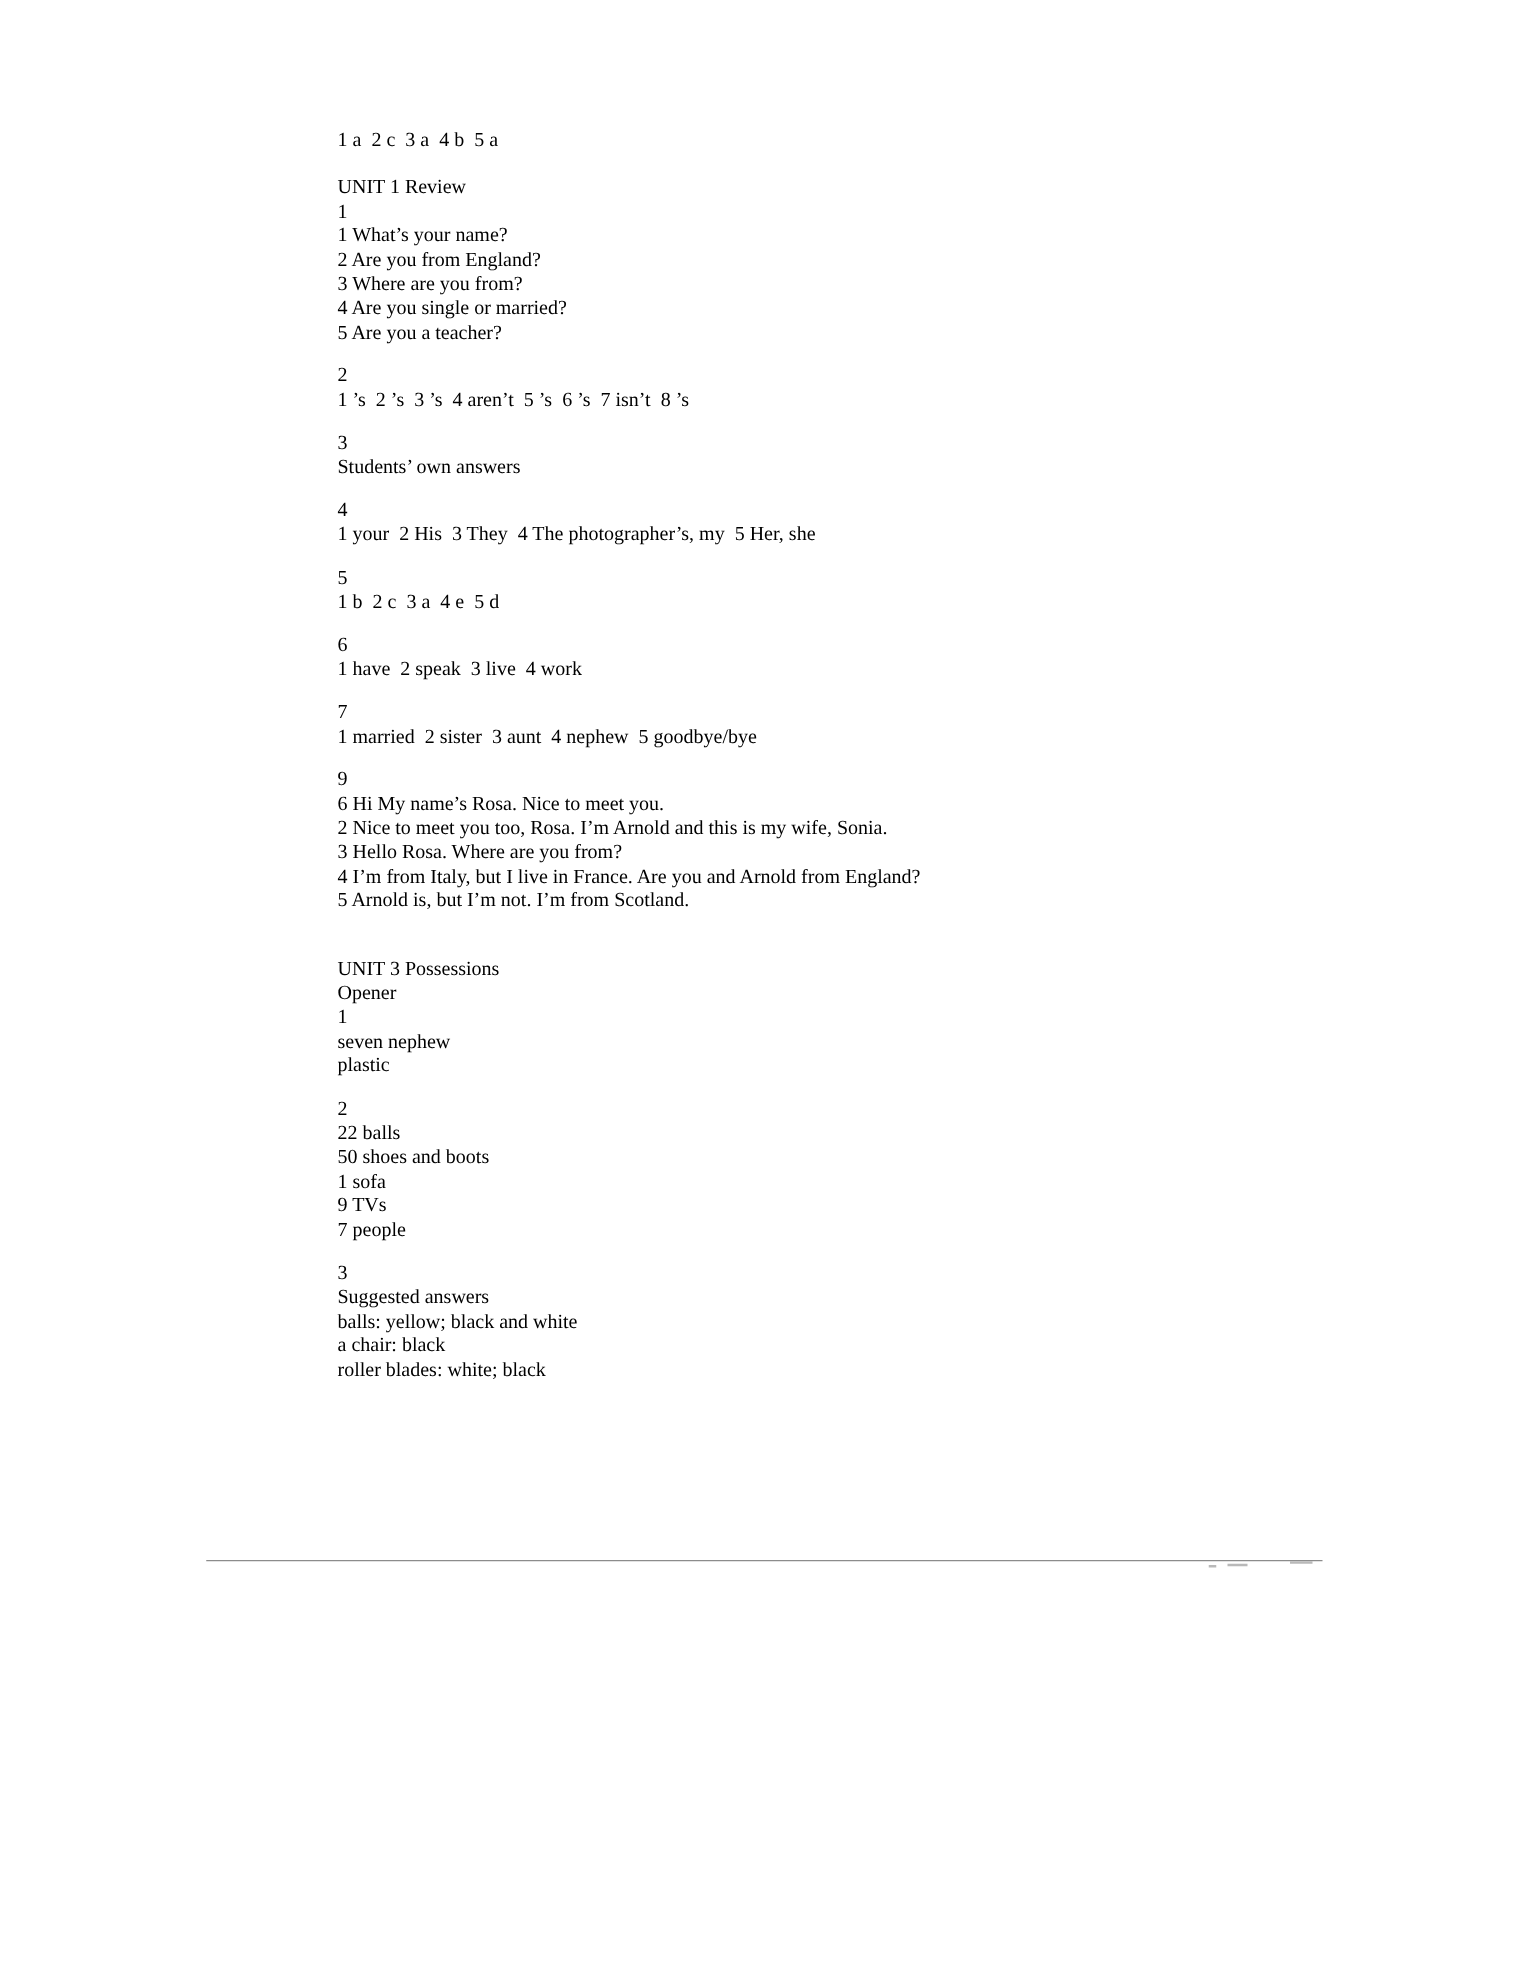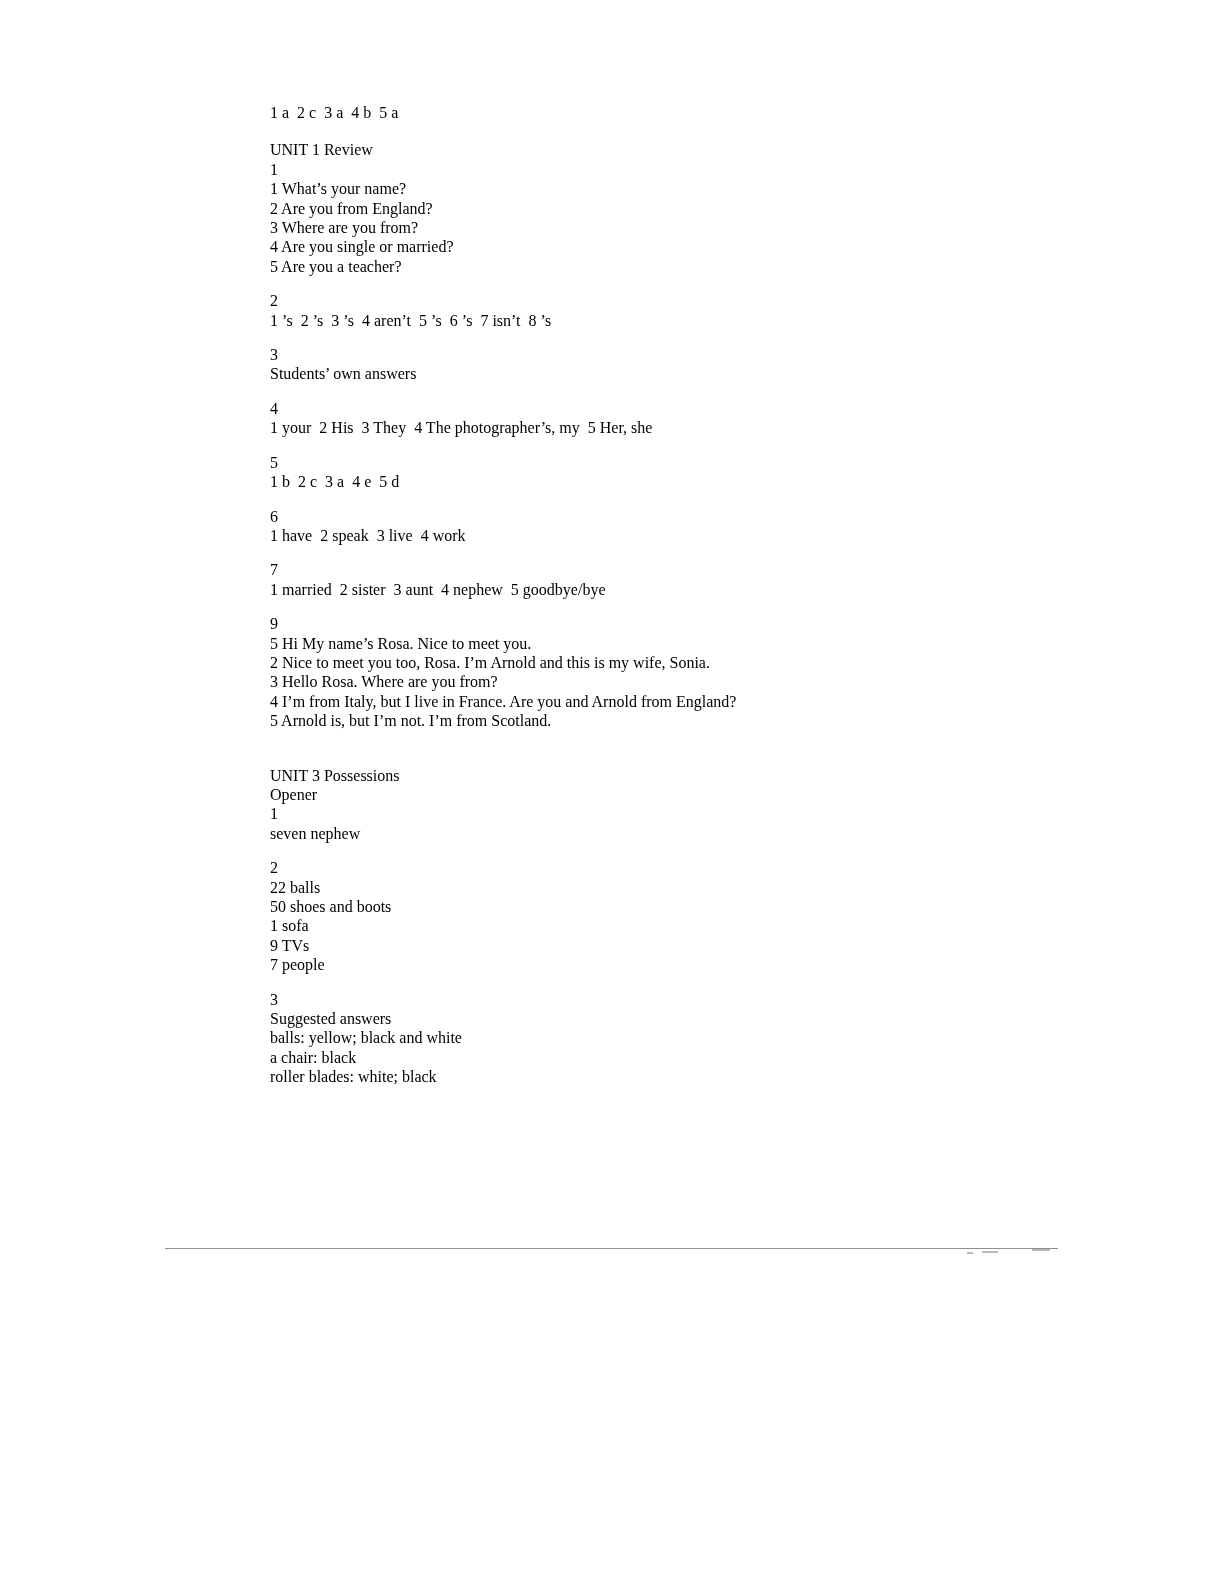--- a/index.html
+++ b/index.html
@@ -93,35 +93,36 @@
         <p class="line">1 have  2 speak  3 live  4 work</p>
       </div>
 
       <div class="exercise">
         <p class="line bold">7</p>
         <p class="line">1 married  2 sister  3 aunt  4 nephew  5 goodbye/bye</p>
       </div>
 
       <div class="exercise">
         <p class="line bold">9</p>
-        <p class="line">5 Hi My name’s Rosa. Nice to meet you.</p>
+        <p class="line">6 Hi My name’s Rosa. Nice to meet you.</p>
         <p class="line">2 Nice to meet you too, Rosa. I’m Arnold and this is my wife, Sonia.</p>
         <p class="line">3 Hello Rosa. Where are you from?</p>
         <p class="line">4 I’m from Italy, but I live in France. Are you and Arnold from England?</p>
         <p class="line">5 Arnold is, but I’m not. I’m from Scotland.</p>
       </div>
     </section>
 
     <section class="unit2-block">
       <p class="line bold">UNIT 3 Possessions</p>
       <p class="line bold">Opener</p>
 
       <div class="exercise first">
         <p class="line bold">1</p>
         <p class="line">seven nephew</p>
+        <p class="line">plastic</p>
       </div>
 
       <div class="exercise">
         <p class="line bold">2</p>
         <p class="line">22 balls</p>
         <p class="line">50 shoes and boots</p>
         <p class="line">1 sofa</p>
         <p class="line">9 TVs</p>
         <p class="line">7 people</p>
       </div>

